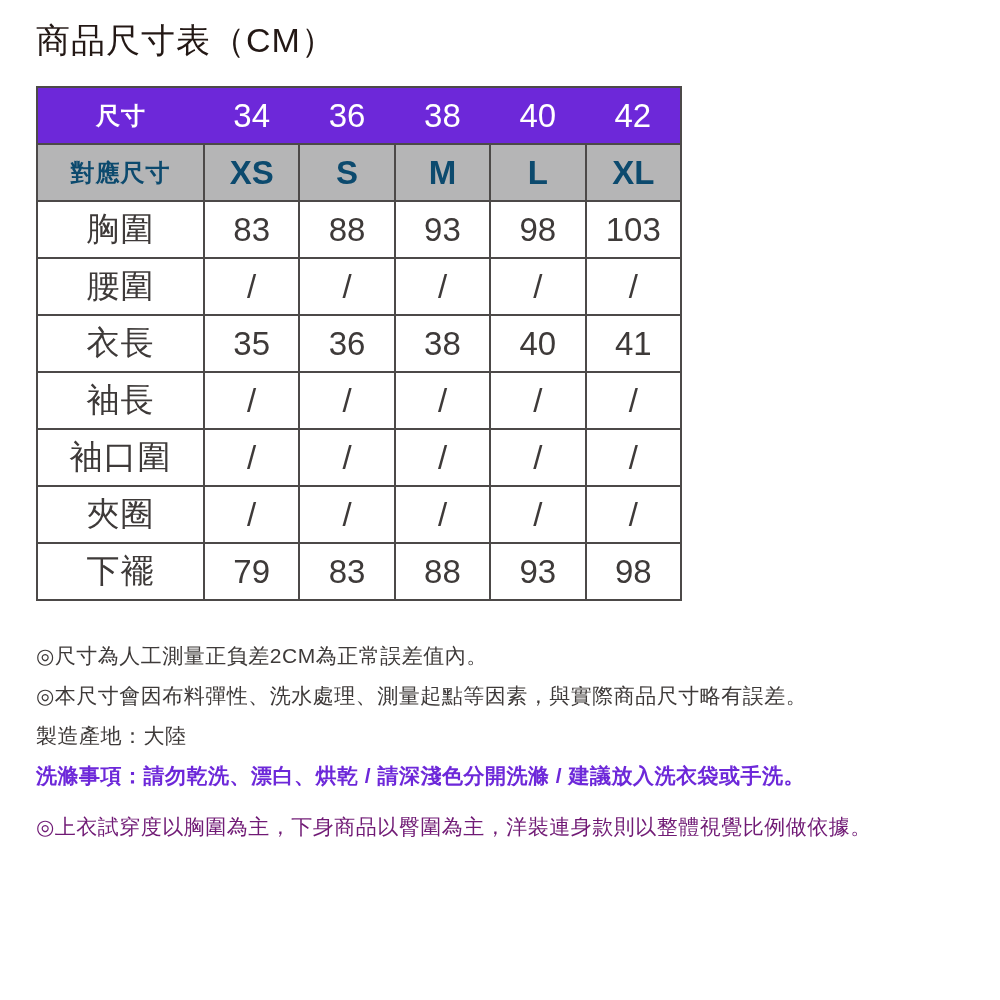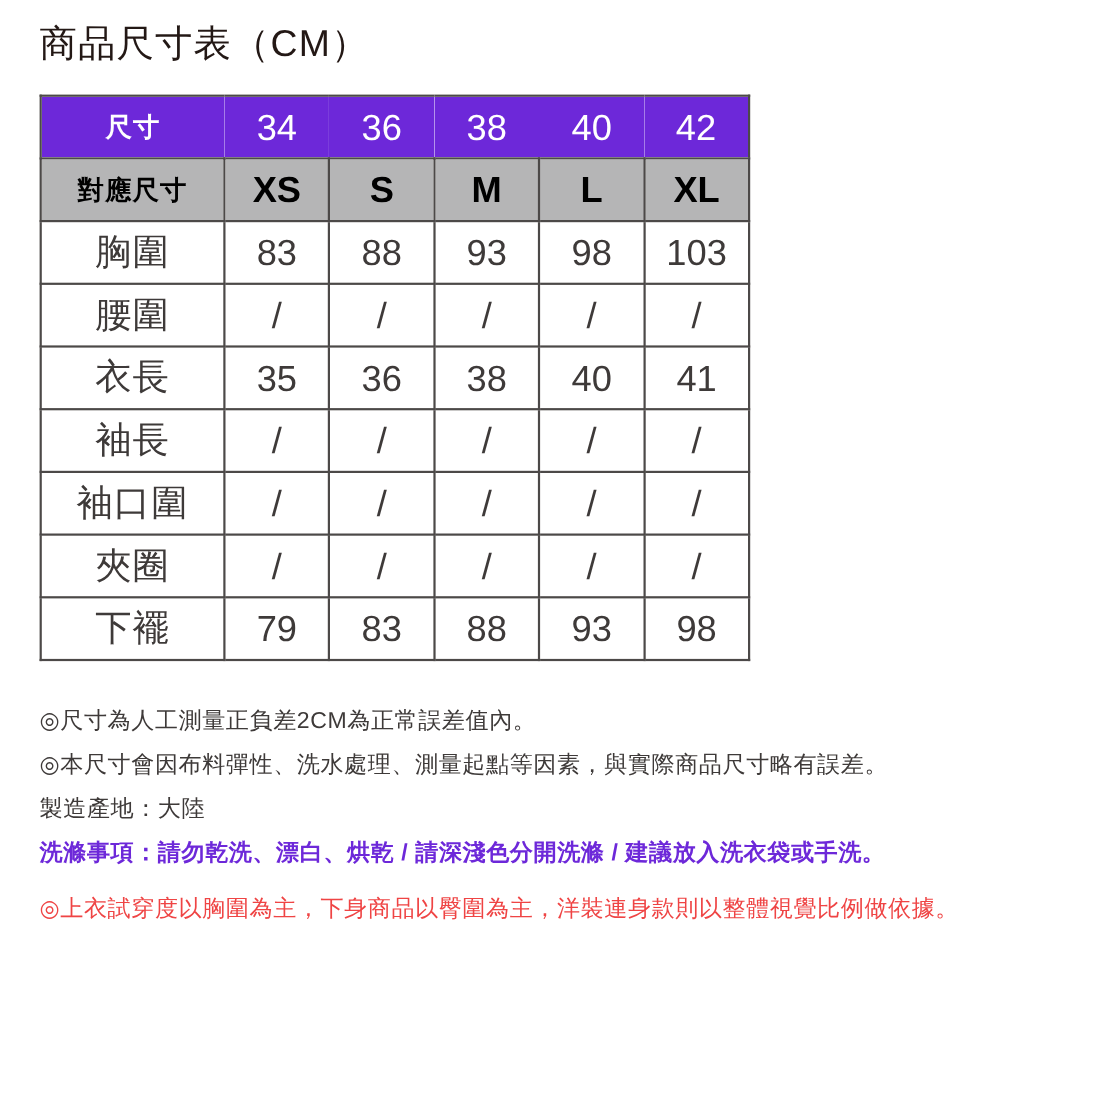--- a/index.html
+++ b/index.html
@@ -43,39 +43,39 @@
   }
   col.c-label { width: 167px; }
   tr.head-dark {
     background: #6d28d9;
     color: #ffffff;
   }
   tr.head-dark td { border: 0 solid #231815; }
   tr.head-dark td.lbl { font-weight: 700; font-size: 24px; }
   tr.head-gray {
     background: #b5b5b6;
-    color: #000000;
+    color: #0c4a6e;
     font-weight: 700;
   }
   tr.head-gray td.lbl { font-size: 24px; }
   td.lbl { font-size: 24px; letter-spacing: 1px; }
   td.val { font-size: 25px; }
   .notes {
     margin-top: 43px;
     font-size: 21px;
     color: #3e3a39;
   }
   .notes p {
     margin: 0 0 17px 0;
     line-height: 23px;
     letter-spacing: 0.5px;
   }
   .notes p.bold { font-weight: 700; color: #6d28d9; }
   .notes p.red {
-    color: #ef4444;
+    color: #701a75;
     margin-top: 28px;
   }
 </style>
 </head>
 <body>
 
 <div class="page">
 
   <h1 class="title">商品尺寸表（CM）</h1>
 

